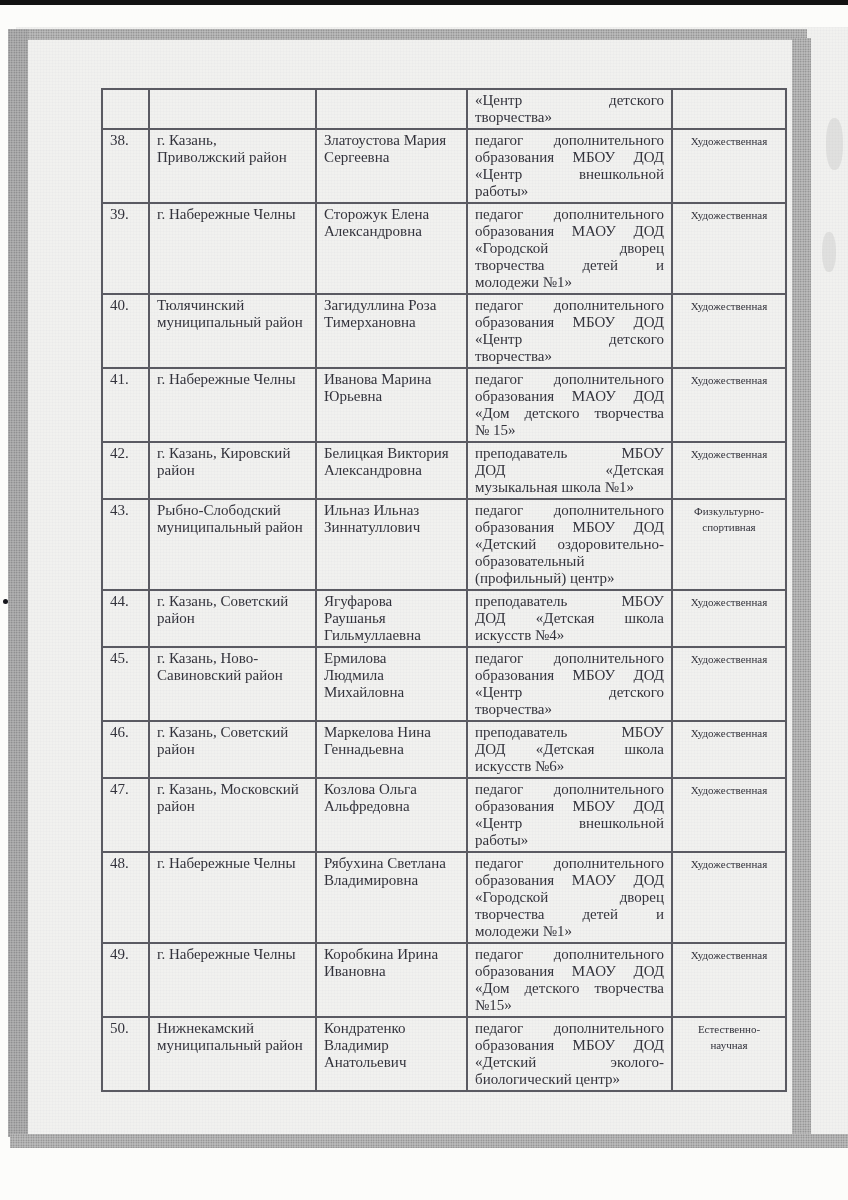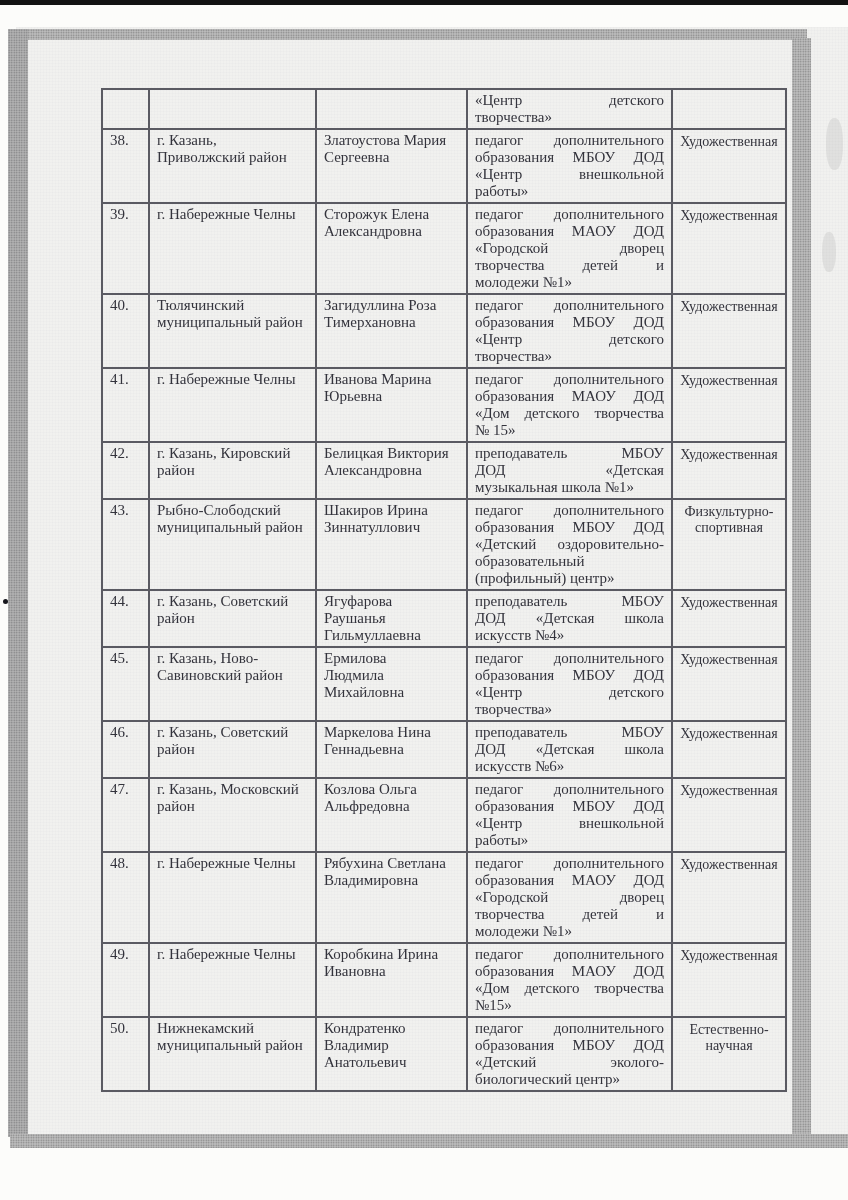--- a/index.html
+++ b/index.html
@@ -64,21 +64,21 @@
     vertical-align:top;
     font-size:15px;line-height:17px;
     padding:2px 7px 2px 7px;
     color:var(--ink);
     overflow:hidden;
   }
   .c-num{}
   .c-pos .tl{text-align:justify;text-align-last:justify;}
   .c-pos .tl:last-child{text-align-last:left;}
   .c-cat{
-    font-size:14px;line-height:15.5px;text-align:center;padding-top:4px;
+    font-size:11px;line-height:15.5px;text-align:center;padding-top:4px;
   }
 </style>
 </head>
 <body>
 
 <div class="top-strip"></div>
 
 <div class="page">
   <table class="doc-table" style="left:85px;top:61px;">
     <colgroup>
@@ -187,21 +187,21 @@
           </td>
           <td class="c-cat">Художественная</td>
         </tr>
         <tr>
           <td class="c-num">43.</td>
           <td class="c-loc">
             <div class="tl">Рыбно-Слободский</div>
             <div class="tl">муниципальный район</div>
           </td>
           <td class="c-name">
-            <div class="tl">Шакиров Ирина</div>
+            <div class="tl">Ильназ Ильназ</div>
             <div class="tl">Зиннатуллович</div>
           </td>
           <td class="c-pos">
             <div class="tl">педагог дополнительного</div>
             <div class="tl">образования МБОУ ДОД</div>
             <div class="tl">«Детский оздоровительно-</div>
             <div class="tl">образовательный</div>
             <div class="tl">(профильный) центр»</div>
           </td>
           <td class="c-cat">Физкультурно-спортивная</td>

